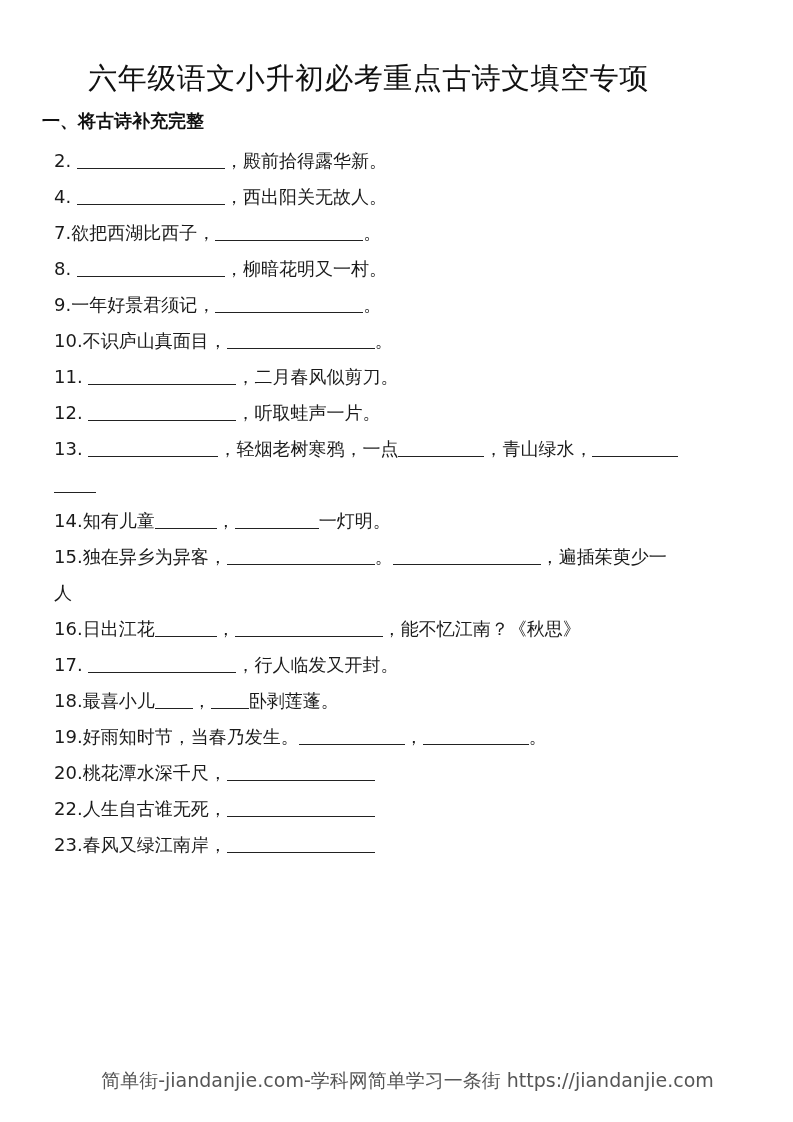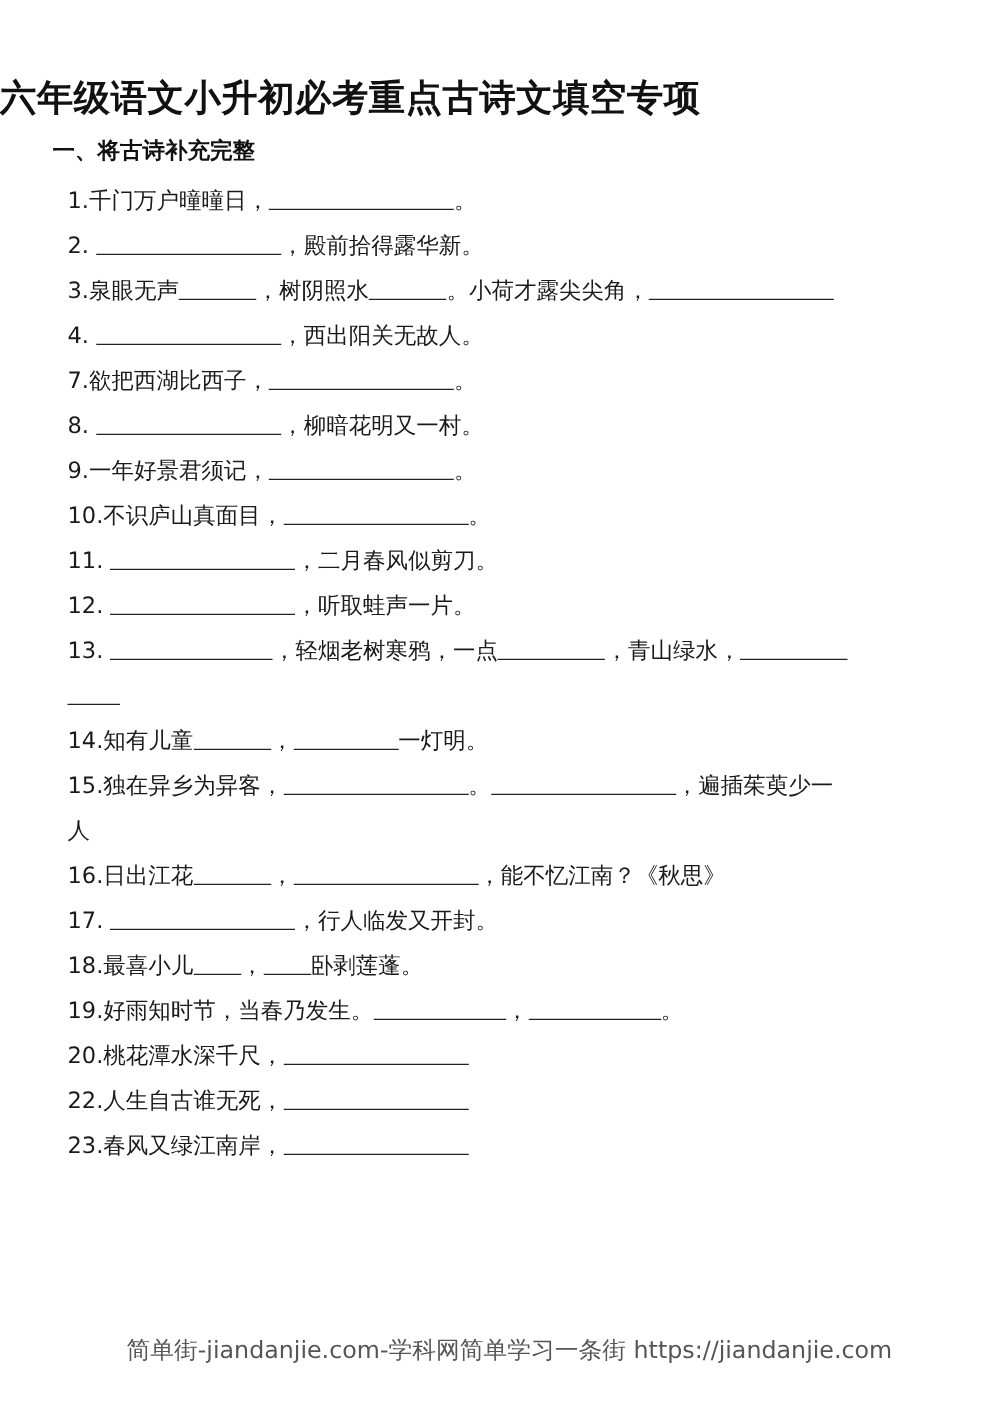--- a/index.html
+++ b/index.html
@@ -13,22 +13,23 @@
       position: relative;
       overflow: hidden;
       font-family: "DejaVu Sans", "Liberation Sans", sans-serif;
       color: #111111;
     }
     .page-title {
       position: absolute;
       left: 0;
       width: 737px;
       top: 58px;
+      text-align: center;
       font-size: 29px;
-      font-weight: bold;
+      font-weight: normal;
       letter-spacing: 0.5px;
       color: #111;
       line-height: 40px;
     }
     .section-heading {
       position: absolute;
       left: 42px;
       top: 108px;
       font-size: 18px;
       font-weight: bold;
@@ -84,31 +85,25 @@
     }
   </style>
 </head>
 <body>
 
 <div class="page-title">六年级语文小升初必考重点古诗文填空专项</div>
 <div class="section-heading">一、将古诗补充完整</div>
 
 <div class="q-list">
 
-  <div class="q">
-    <span class="num">1.</span><span>千门万户曈曈日，</span><span class="blank b-long"></span><span>。</span>
-  </div>
 
   <div class="q">
     <span class="num">2.</span>&nbsp;<span class="blank b-long"></span><span>，殿前拾得露华新。</span>
   </div>
 
-  <div class="q">
-    <span class="num">3.</span><span>泉眼无声</span><span class="blank b-mid"></span><span>，树阴照水</span><span class="blank b-mid"></span><span>。小荷才露尖尖角，</span><span class="blank b-q3tail"></span>
-  </div>
 
   <div class="q">
     <span class="num">4.</span>&nbsp;<span class="blank b-long"></span><span>，西出阳关无故人。</span>
   </div>
 
 
 
   <div class="q">
     <span class="num">7.</span><span>欲把西湖比西子，</span><span class="blank b-long"></span><span>。</span>
   </div>

